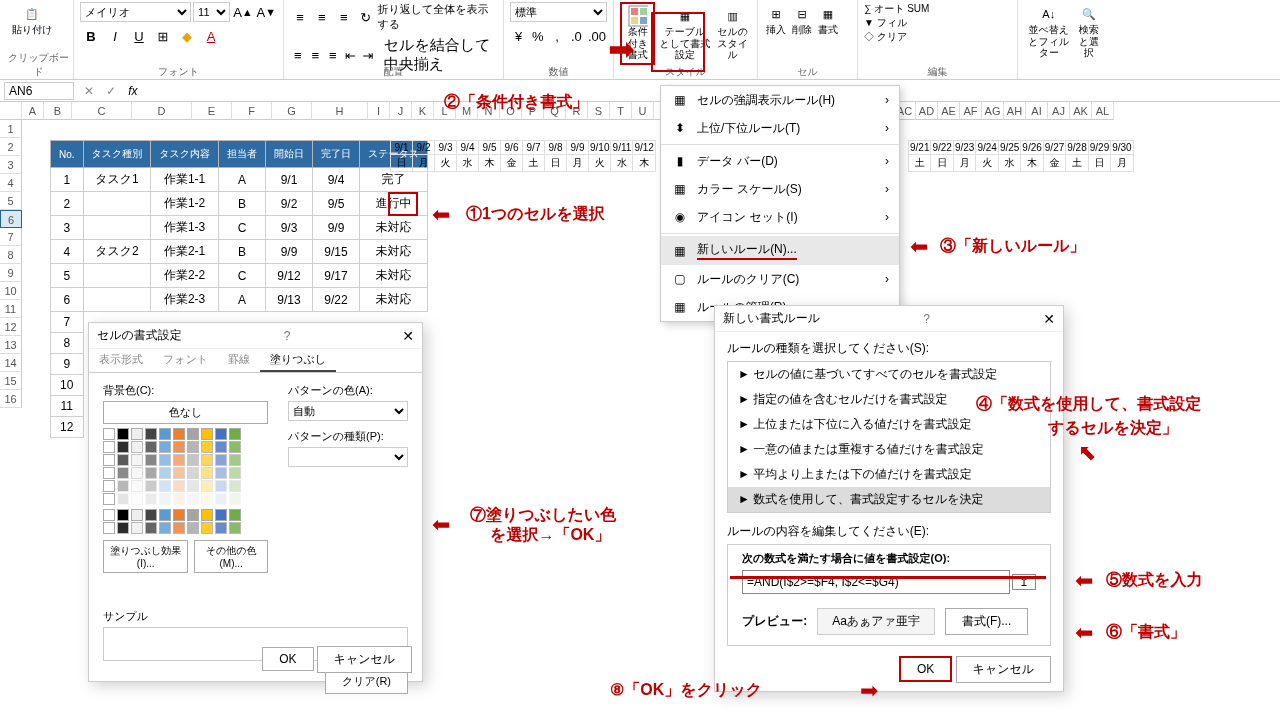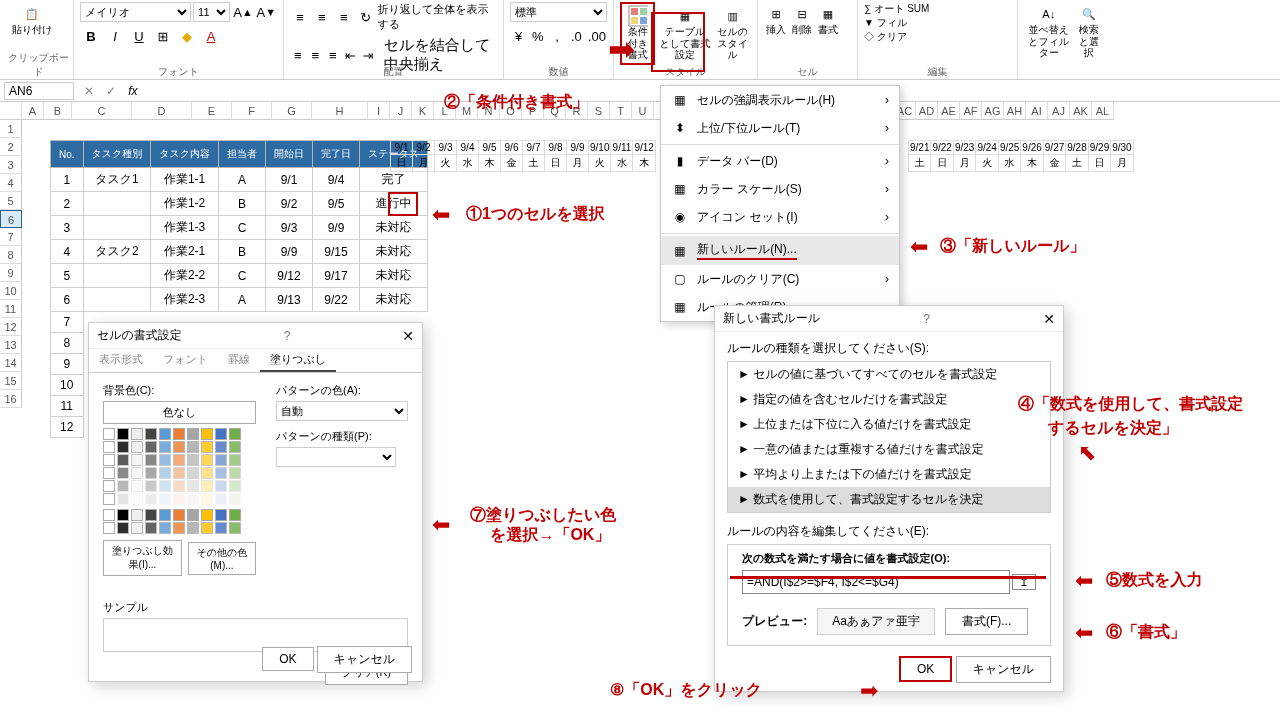--- a/index.html
+++ b/index.html
@@ -578,26 +578,26 @@
             <div class="sw" style="background:#4472c4;opacity:0.8200000000000001"></div>
             <div class="sw" style="background:#70ad47;opacity:0.8200000000000001"></div>
           </div>
         <div class="row" style="margin-top:6px;gap:6px">
           <button class="dlg-btn" style="padding:3px 6px;font-size:10px">塗りつぶし効果(I)...</button>
           <button class="dlg-btn" style="padding:3px 6px;font-size:10px">その他の色(M)...</button>
         </div>
       </div>
       <div>
         <div>パターンの色(A):</div>
-        <select class="sel" style="width:132px;margin-top:3px"><option>自動</option></select>
+        <select class="sel" style="width:120px;margin-top:3px"><option>自動</option></select>
         <div style="margin-top:8px">パターンの種類(P):</div>
         <select class="sel" style="width:120px;margin-top:3px"><option></option></select>
       </div>
     </div>
-    <div style="margin-top:24px">サンプル</div>
+    <div style="margin-top:36px">サンプル</div>
     <div style="border:1px solid #ccc;height:34px;margin-top:3px"></div>
     <div style="text-align:right;margin-top:8px">
       <button class="dlg-btn" style="font-size:11px">クリア(R)</button>
     </div>
   </div>
   <div style="position:absolute;right:10px;bottom:8px">
     <button class="dlg-btn">OK</button>
     <button class="dlg-btn">キャンセル</button>
   </div>
 </div>
@@ -647,21 +647,21 @@
 <div class="big-arrow" style="top:30px;left:608px">➡</div>
 
 <span class="arrow-l" style="top:202px;left:432px">⬅</span>
 <span class="anno" style="top:204px;left:466px">①1つのセルを選択</span>
 
 <span class="anno" style="top:92px;left:444px">②「条件付き書式」</span>
 
 <span class="arrow-l" style="top:234px;left:910px">⬅</span>
 <span class="anno" style="top:236px;left:940px">③「新しいルール」</span>
 
-<span class="anno" style="top:394px;left:1018px">④「数式を使用して、書式設定</span>
+<span class="anno" style="top:394px;left:976px">④「数式を使用して、書式設定</span>
 <span class="anno" style="top:418px;left:1048px">するセルを決定」</span>
 <span class="arrow-d" style="top:440px;left:1078px;transform:rotate(45deg)">⬅</span>
 
 <span class="arrow-l" style="top:568px;left:1075px">⬅</span>
 <span class="anno" style="top:570px;left:1106px">⑤数式を入力</span>
 
 <span class="arrow-l" style="top:620px;left:1075px">⬅</span>
 <span class="anno" style="top:622px;left:1106px">⑥「書式」</span>
 
 <span class="arrow-l" style="top:512px;left:432px">⬅</span>

